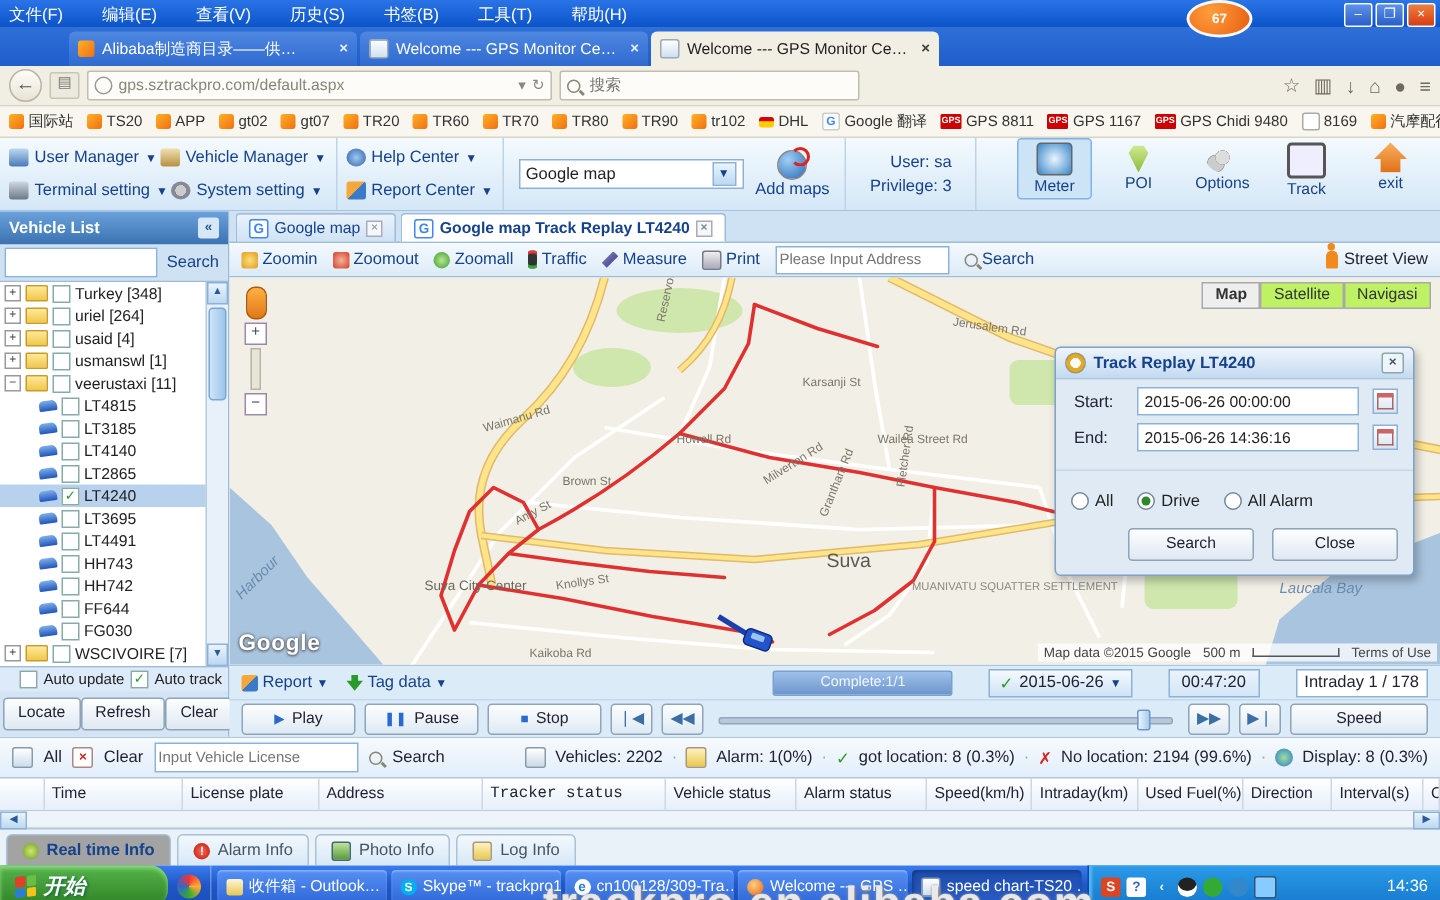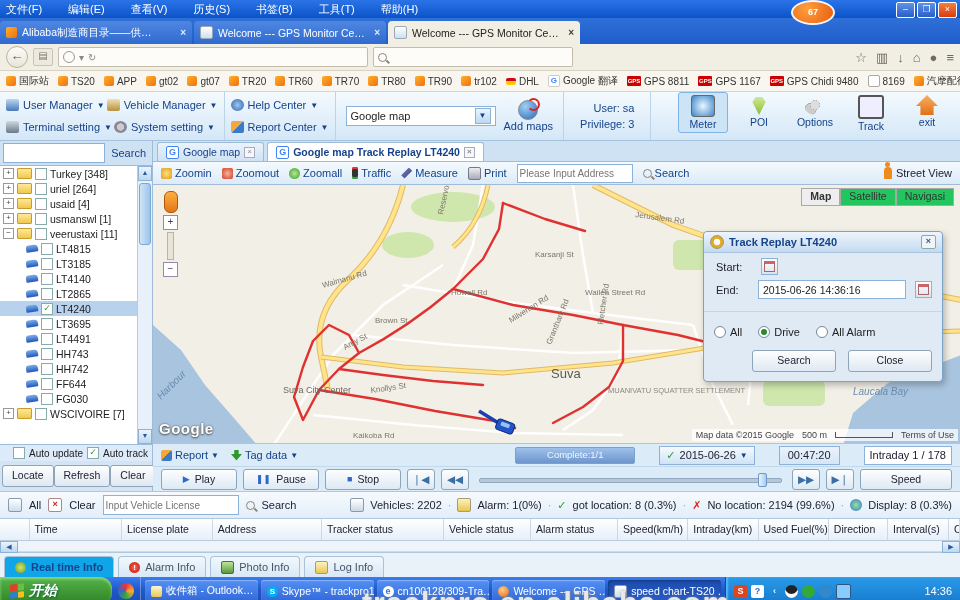--- a/index.html
+++ b/index.html
@@ -8,21 +8,21 @@
 
   
   .titlebar{height:18px;background:linear-gradient(#2a74e8,#0c53c8);display:flex;align-items:center;padding:0 6px;color:#fff;position:relative;}
   .menu-item{margin-right:26px;font-size:11px;cursor:default;}
   .win-btns{position:absolute;right:3px;top:2px;display:flex;gap:2px;}
   .win-btn{width:17px;height:14px;border:1px solid #fff;border-radius:2px;background:linear-gradient(#5f93e8,#2a5ec8);color:#fff;font-size:9px;line-height:12px;text-align:center;}
   .win-btn.close{background:linear-gradient(#f0803c,#d83c12);}
   .badge67{position:absolute;right:125px;top:0px;width:40px;height:21px;border-radius:50%;background:radial-gradient(circle at 35% 30%,#ff9d3c,#e85d10);border:2px solid #f8f8f8;color:#fff;font-size:9px;font-weight:bold;text-align:center;line-height:20px;z-index:30;}
 
   
-  .tabbar{height:26px;background:linear-gradient(#2f6fd8,#1f5ecb);display:flex;align-items:flex-end;}
+  .tabbar{height:26px;background:linear-gradient(#2f6fd8,#1f5ecb);display:flex;align-items:flex-end;padding-left:46px;}
   .btab{width:180px;height:23px;margin-right:2px;border-radius:4px 4px 0 0;background:linear-gradient(#4f87e0,#2f6ad0);color:#fff;display:flex;align-items:center;padding:0 6px;overflow:hidden;white-space:nowrap;}
   .btab.active{background:#f1eee3;color:#222;}
   .btab .fav{width:11px;height:11px;border-radius:2px;margin-right:5px;flex:none;background:linear-gradient(135deg,#ffb028,#f07010);}
   .btab .fav.page{background:linear-gradient(#fff,#cfe0ef);border:1px solid #9ab;}
   .btab .tlabel{flex:1;overflow:hidden;text-overflow:ellipsis;font-size:10.5px;}
   .btab .tclose{margin-left:4px;font-weight:bold;font-size:10px;opacity:.85;}
 
   
   .navbar{height:26px;background:#f1eee3;border-bottom:1px solid #d6d2c4;display:flex;align-items:center;padding:0 6px;gap:5px;}
   .backbtn{width:20px;height:20px;border-radius:50%;border:1px solid #b9b4a4;background:linear-gradient(#fdfcf8,#e8e4d6);text-align:center;line-height:18px;font-size:13px;color:#555;}
@@ -112,21 +112,21 @@
   .mi.meas{background:linear-gradient(135deg,#88b,#338);clip-path:polygon(0 70%,70% 0,100% 30%,30% 100%);}
   .mi.prn{background:linear-gradient(#eee,#aab);border:1px solid #778;}
   .addrinput{width:110px;height:15px;border:1px solid #8cb2d9;font-size:10px;font-family:inherit;color:#999;}
   .streetview{margin-left:auto;display:flex;align-items:center;gap:4px;color:#223;}
   .pegman{width:8px;height:12px;background:#f08a1c;border-radius:4px 4px 1px 1px;position:relative;}
   .pegman::before{content:"";position:absolute;top:-5px;left:1.5px;width:5px;height:5px;border-radius:50%;background:#f08a1c;}
 
   .maparea{position:relative;flex:1;overflow:hidden;background:#f2efe7;}
   .maparea svg{position:absolute;inset:0;}
   .maptype{position:absolute;top:3px;right:6px;display:flex;z-index:5;}
-  .mtbtn{height:16px;padding:0 8px;background:#22c55e;border:1px solid #a9a9a9;font-size:10.5px;line-height:15px;color:#333;}
+  .mtbtn{height:16px;padding:0 8px;background:#bef264;border:1px solid #a9a9a9;font-size:10.5px;line-height:15px;color:#333;}
   .mtbtn.active{font-weight:bold;background:#eee;}
   .zoomctrl{position:absolute;left:10px;top:6px;z-index:5;display:flex;flex-direction:column;align-items:center;gap:2px;}
   .zpeg{width:12px;height:20px;background:linear-gradient(#ffb040,#e07818);border-radius:6px;border:1px solid #b05808;}
   .zbtn{width:13px;height:13px;background:#fff;border:1px solid #98a;font-size:10px;line-height:11px;text-align:center;color:#446;}
   .ztrack{width:5px;height:26px;background:#e8e4d8;border:1px solid #b8b4a8;}
   .gglogo{position:absolute;left:6px;bottom:6px;z-index:5;font-size:15px;font-weight:bold;color:#fff;text-shadow:0 0 2px #555,0 1px 2px #555;letter-spacing:.5px;}
   .attrib{position:absolute;right:2px;bottom:2px;z-index:5;display:flex;align-items:center;gap:8px;background:rgba(255,255,255,.75);padding:1px 4px;font-size:9px;color:#444;}
   .scalebar{width:56px;height:5px;border:1px solid #555;border-top:none;}
 
   
@@ -179,21 +179,21 @@
   
   .tableheader{height:22px;display:flex;border-top:1px solid #b0c8de;background:linear-gradient(#fff,#e4eefa);color:#223;}
   .th{border-right:1px solid #ccd8e4;border-bottom:1px solid #b8cadc;padding:0 5px;line-height:21px;white-space:nowrap;overflow:hidden;font-size:10.5px;}
   .tablebody{height:10px;position:relative;background:#fff;border-bottom:1px solid #cdd;}
   .hscroll{position:absolute;inset:0;background:#eef4fa;display:flex;justify-content:space-between;}
   .hsarr{width:16px;height:100%;background:linear-gradient(#eaf4fd,#bcd8f0);border:1px solid #8cb2d9;color:#2a5a9a;font-size:7px;text-align:center;line-height:9px;}
 
   
   .bottomtabs{height:24px;background:#e9f1f9;border-top:1px solid #b0c8de;display:flex;align-items:flex-end;gap:4px;padding:0 4px;}
   .btab2{height:20px;display:flex;align-items:center;gap:5px;padding:0 10px;border:1px solid #a9c2d8;border-bottom:none;border-radius:4px 4px 0 0;background:linear-gradient(#f2f8fd,#d8e8f6);color:#456;}
-  .btab2.active{background:#0ea5e9;color:#15428b;font-weight:bold;}
+  .btab2.active{background:#a3a3a3;color:#15428b;font-weight:bold;}
   .bt-ico{width:11px;height:11px;border-radius:2px;flex:none;}
   .bt-ico.rt{background:radial-gradient(circle,#cfe86a,#6a9a2a);border-radius:50%;}
   .bt-ico.al{background:radial-gradient(circle,#f86a5a,#c01000);border-radius:50%;color:#fff;font-size:8px;line-height:11px;text-align:center;font-weight:bold;}
   .bt-ico.ph{background:linear-gradient(#bde49a,#5a9a3a);border:1px solid #467;}
   .bt-ico.lg{background:linear-gradient(#fdf2c0,#e8c850);border:1px solid #a97;}
 
   
   .taskbar{height:28px;background:linear-gradient(#3a7cf0,#2058c8 45%,#1a4cb4);display:flex;align-items:stretch;position:relative;}
   .startbtn{width:92px;background:linear-gradient(#55b44a,#2e8024);border-radius:0 12px 12px 0;display:flex;align-items:center;gap:5px;padding:0 10px;color:#fff;font-weight:bold;font-style:italic;font-size:14px;text-shadow:1px 1px 2px #164;box-shadow:inset 0 2px 3px #8ed880;}
   .winflag{width:14px;height:14px;display:grid;grid-template-columns:1fr 1fr;gap:1px;transform:skewY(-6deg);}
@@ -255,25 +255,27 @@
       <span class="tlabel">Welcome --- GPS Monitor Cen…</span>
       <span class="tclose">×</span>
     </div>
   </div>
 
   <div class="navbar">
     <div class="backbtn">←</div>
     <div class="navico">▤</div>
     <div class="urlbox">
       <span class="globe"></span>
+      <span class="urltext">gps.sztrackpro.com/default.aspx</span>
       <span class="ctrl">▾</span>
       <span class="ctrl">↻</span>
     </div>
     <div class="searchbox">
       <span class="mag"></span>
+      <input placeholder="搜索" style="">
     </div>
     <div class="nav-right">
       <span>☆</span>
       <span>▥</span>
       <span>↓</span>
       <span>⌂</span>
       <span>●</span>
       <span>≡</span>
     </div>
   </div>
@@ -427,20 +429,24 @@
       <div class="tool">
           <span class="tico exit"></span>
           <span>exit</span>
         </div>
     </div>
   </div>
 
   <div class="main">
 
     <div class="sidebar">
+      <div class="sb-header">
+        <span>Vehicle List</span>
+        <span class="coll">«</span>
+      </div>
       <div class="sb-search">
         <input style="">
         <span class="sbtn">Search</span>
       </div>
       <div class="tree">
         <div class="trow">
             <span class="texp">+</span>
             <span class="tfold"></span>
             <span class="tchk"></span>
             <span class="tlabel">Turkey [348]</span>
@@ -699,20 +705,21 @@
         </div>
 
         <div class="dialog">
           <div class="dlg-head">
             <span class="dlg-clock"></span>
             <span>Track Replay LT4240</span>
             <span class="dlg-x">×</span>
           </div>
           <div class="dlg-row">
             <span class="lbl">Start:</span>
+            <span class="dlg-field">2015-06-26 00:00:00</span>
             <span class="dlg-cal"></span>
           </div>
           <div class="dlg-row">
             <span class="lbl">End:</span>
             <span class="dlg-field">2015-06-26 14:36:16</span>
             <span class="dlg-cal"></span>
           </div>
           <div class="dlg-radios">
             <span class="ritem">
                 <span class="radio"></span>
@@ -810,21 +817,21 @@
       <span class="sico" style="background:radial-gradient(circle,#9ce0a0,#2a78c8);border-radius:50%;"></span>
       <span>Display: 8 (0.3%)</span>
     </div>
   </div>
 
   <div class="tableheader">
     <div class="th" style="width:20px;"></div>
     <div class="th" style="width:88px;">Time</div>
     <div class="th" style="width:86px;">License plate</div>
     <div class="th" style="width:106px;">Address</div>
-    <div class="th" style="width:120px;">Tracker status</div>
+    <div class="th" style="width:120px;font-family:Liberation Mono, monospace;">Tracker status</div>
     <div class="th" style="width:82px;">Vehicle status</div>
     <div class="th" style="width:82px;">Alarm status</div>
     <div class="th" style="width:64px;">Speed(km/h)</div>
     <div class="th" style="width:64px;">Intraday(km)</div>
     <div class="th" style="width:64px;">Used Fuel(%)</div>
     <div class="th" style="width:52px;">Direction</div>
     <div class="th" style="width:54px;">Interval(s)</div>
     <div class="th" style="flex:1;">Over-spee...</div>
   </div>
   <div class="tablebody">

